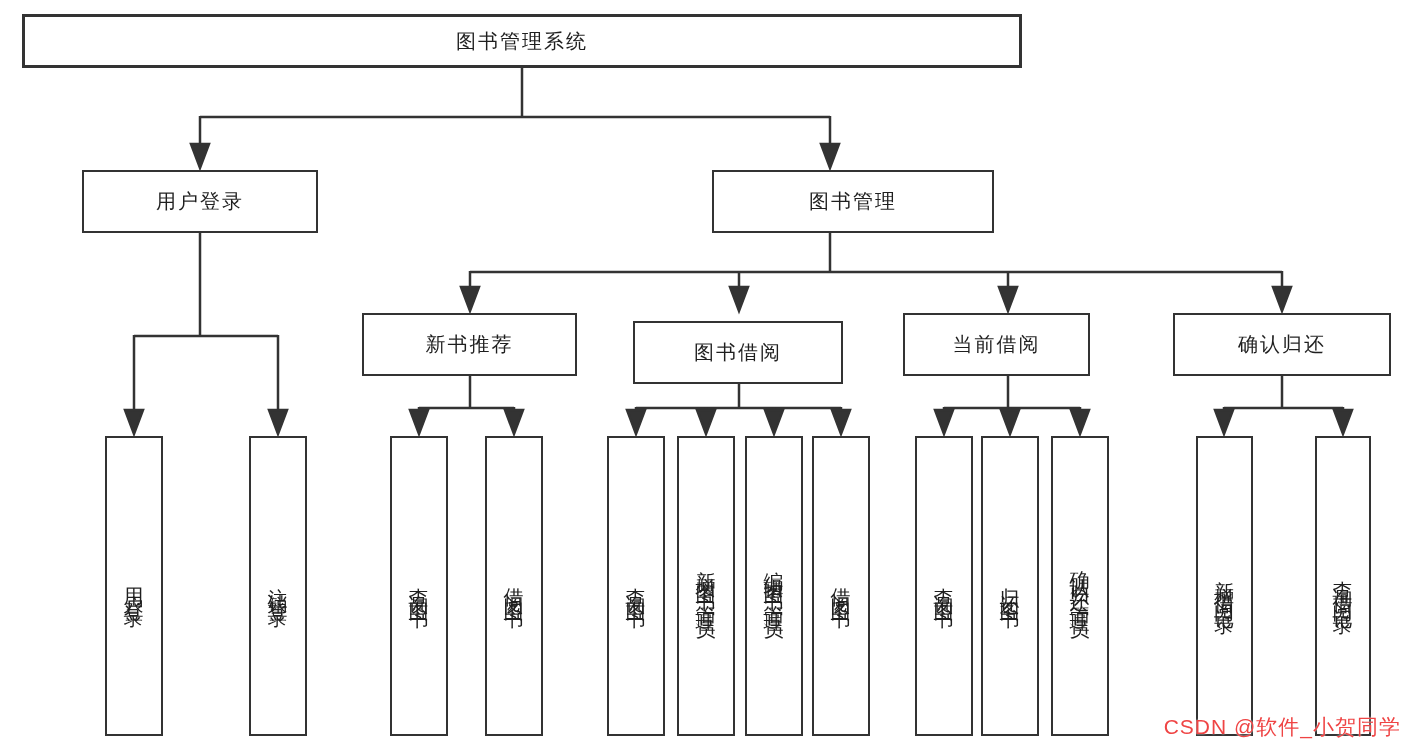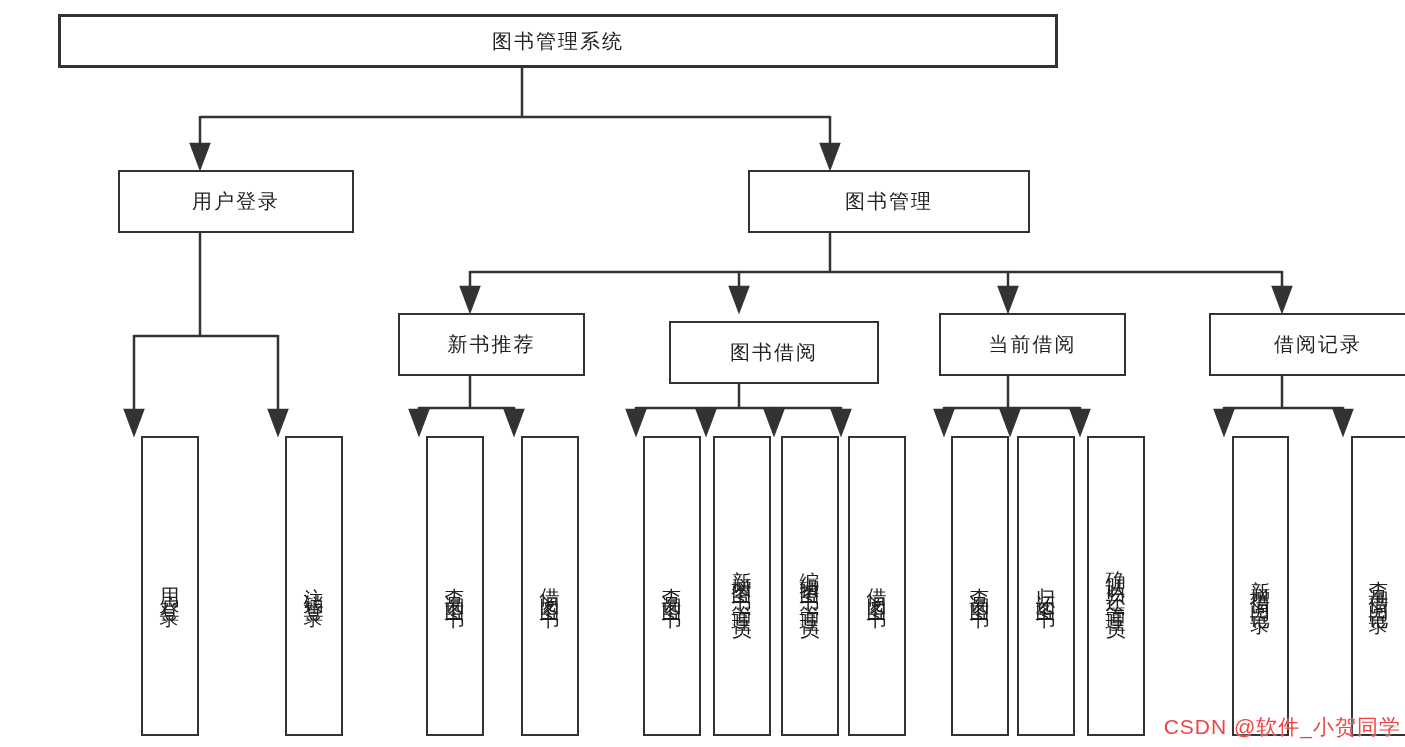--- a/index.html
+++ b/index.html
@@ -4,21 +4,21 @@
 <title>图书管理系统</title>
 <style>
   html,body{margin:0;padding:0;background:#ffffff;}
   body{font-family:"Liberation Sans","DejaVu Sans",sans-serif;}
   .canvas{position:relative;width:1405px;height:747px;background:#ffffff;overflow:hidden;}
   .wires{position:absolute;left:0;top:0;width:1405px;height:747px;z-index:1;}
   .node{
     position:absolute;z-index:2;box-sizing:border-box;
     border:2.5px solid #333333;background:#ffffff;
     display:flex;align-items:center;justify-content:center;
-    color:#1f1f1f;font-size:20px;letter-spacing:2px;white-space:nowrap;margin-left:36px;
+    color:#1f1f1f;font-size:20px;letter-spacing:2px;white-space:nowrap;
   }
   .root{border-width:3px;}
   .leaf{letter-spacing:0;}
   .leaf span{
     writing-mode:vertical-lr;text-orientation:mixed;
     font-size:20px;letter-spacing:7px;line-height:1.1;
   }
   .watermark{
     position:absolute;right:4px;bottom:6px;z-index:3;
     font-size:21px;color:#ef4444;letter-spacing:1px;
@@ -110,31 +110,31 @@
     <span>图书管理系统</span>
   </div>
 
   <div class="node" style="left:82px;top:170px;width:236px;height:63px">
     <span>用户登录</span>
   </div>
   <div class="node" style="left:712px;top:170px;width:282px;height:63px">
     <span>图书管理</span>
   </div>
 
-  <div class="node" style="left:362px;top:313px;width:187px;height:63px">
+  <div class="node" style="left:362px;top:313px;width:215px;height:63px">
     <span>新书推荐</span>
   </div>
   <div class="node" style="left:633px;top:321px;width:210px;height:63px">
     <span>图书借阅</span>
   </div>
   <div class="node" style="left:903px;top:313px;width:187px;height:63px">
     <span>当前借阅</span>
   </div>
   <div class="node" style="left:1173px;top:313px;width:218px;height:63px">
-    <span>借阅记录</span>
+    <span>确认归还</span>
   </div>
 
   <div class="node leaf" style="left:105px;top:436px;width:58px;height:300px">
     <span>用户登录</span>
   </div>
   <div class="node leaf" style="left:249px;top:436px;width:58px;height:300px">
     <span>注销登录</span>
   </div>
 
   <div class="node leaf" style="left:390px;top:436px;width:58px;height:300px">

